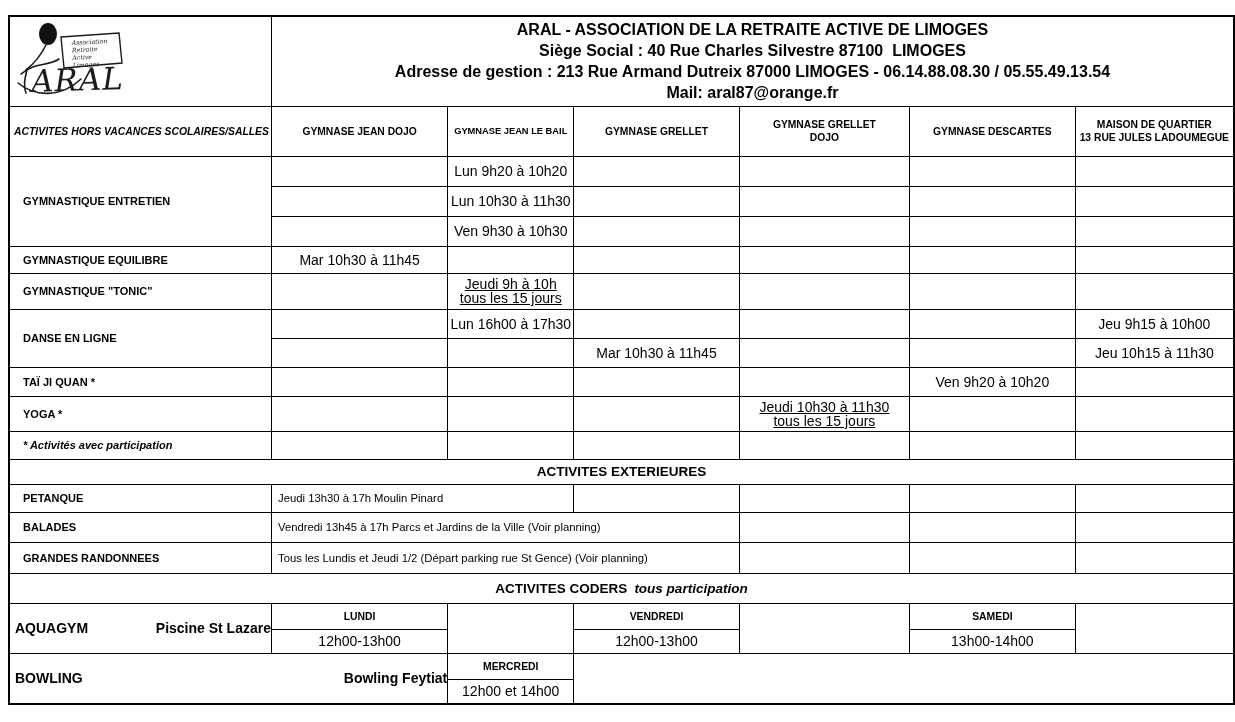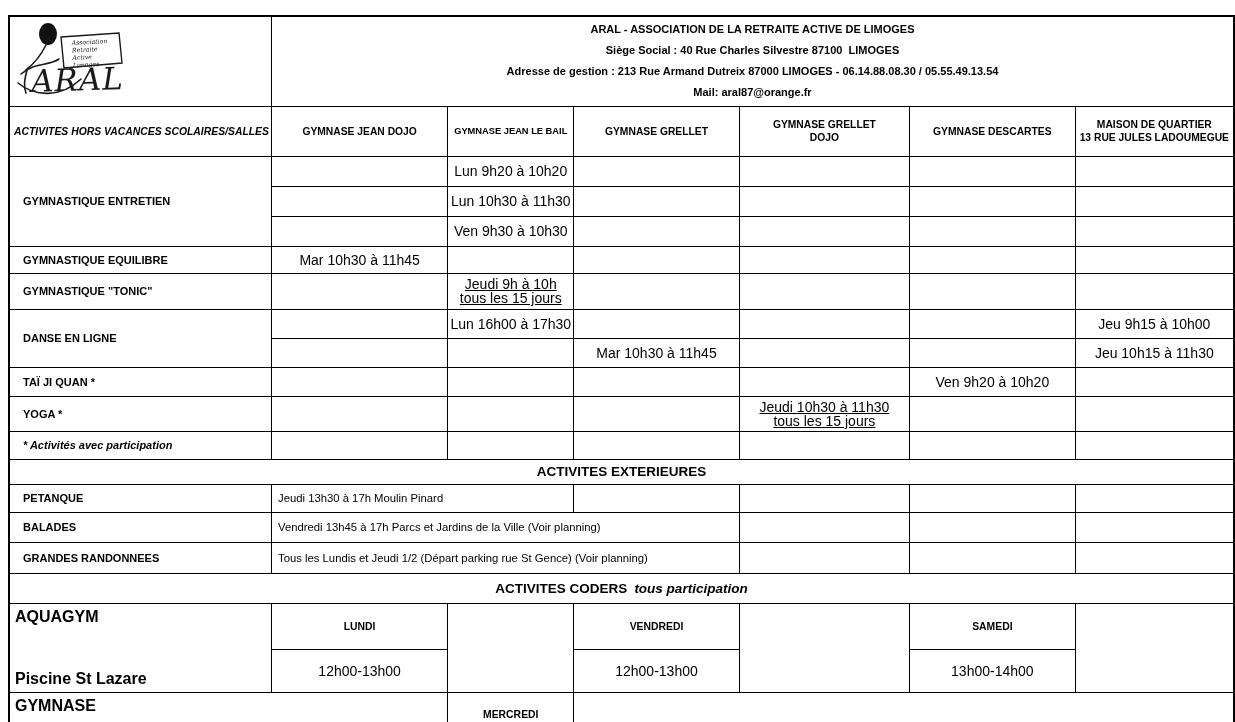--- a/index.html
+++ b/index.html
@@ -32,37 +32,37 @@
 
   td.label {
     text-align:left; padding-left:13px;
     font-weight:bold; font-size:11px;margin-left:28px;
   }
   td.ml { white-space:pre-line; line-height:14px;text-decoration:underline; }
   td.footnote { font-style:italic; }
 
   .org-cell { vertical-align:middle; }
   .org-line {
-    font-weight:bold; font-size:11px; line-height:21px;
+    font-weight:bold; font-size:16px; line-height:21px;
     text-align:center; white-space:pre-wrap;
   }
 
   td.section-title { font-weight:bold; font-size:13.5px; }
   td.section-title .italic { font-style:italic; margin-left:7px; }
 
   td.detail { text-align:left; padding-left:6px; font-size:11.3px; }
 
   td.day  { font-weight:bold; font-size:10.4px; }
   td.time { font-size:14px; }
 
   td.dual { padding:0; }
   .dual-wrap {
-    display:flex; flex-direction:column; justify-content:space-between;
+    display:flex; flex-direction:row; justify-content:space-between;
     height:100%; box-sizing:border-box; padding:4px 0 4px 5px;
-    text-align:left; font-weight:bold; font-size:16px;gap:44px;
+    text-align:left; font-weight:bold; font-size:14px;gap:44px;
   }
 
   td.logo-cell { padding:0; }
   svg.logo { display:block; margin:0 auto; }
 </style>
 </head>
 <body>
 
 <div class="sheet">
 <table class="sched">
@@ -259,21 +259,21 @@
     <td rowspan="2"></td>
   </tr>
   <tr style="height:24px">
     <td class="time">12h00-13h00</td>
     <td class="time">12h00-13h00</td>
     <td class="time">13h00-14h00</td>
   </tr>
   <tr style="height:26px">
     <td colspan="2" rowspan="2" class="dual">
       <div class="dual-wrap">
-        <span>GYMNASE</span>
+        <span>BOWLING</span>
         <span>Bowling Feytiat</span>
       </div>
     </td>
     <td class="day">MERCREDI</td>
     <td colspan="4" rowspan="2"></td>
   </tr>
   <tr style="height:25px">
     <td class="time">12h00 et 14h00</td>
   </tr>
 </tbody>

